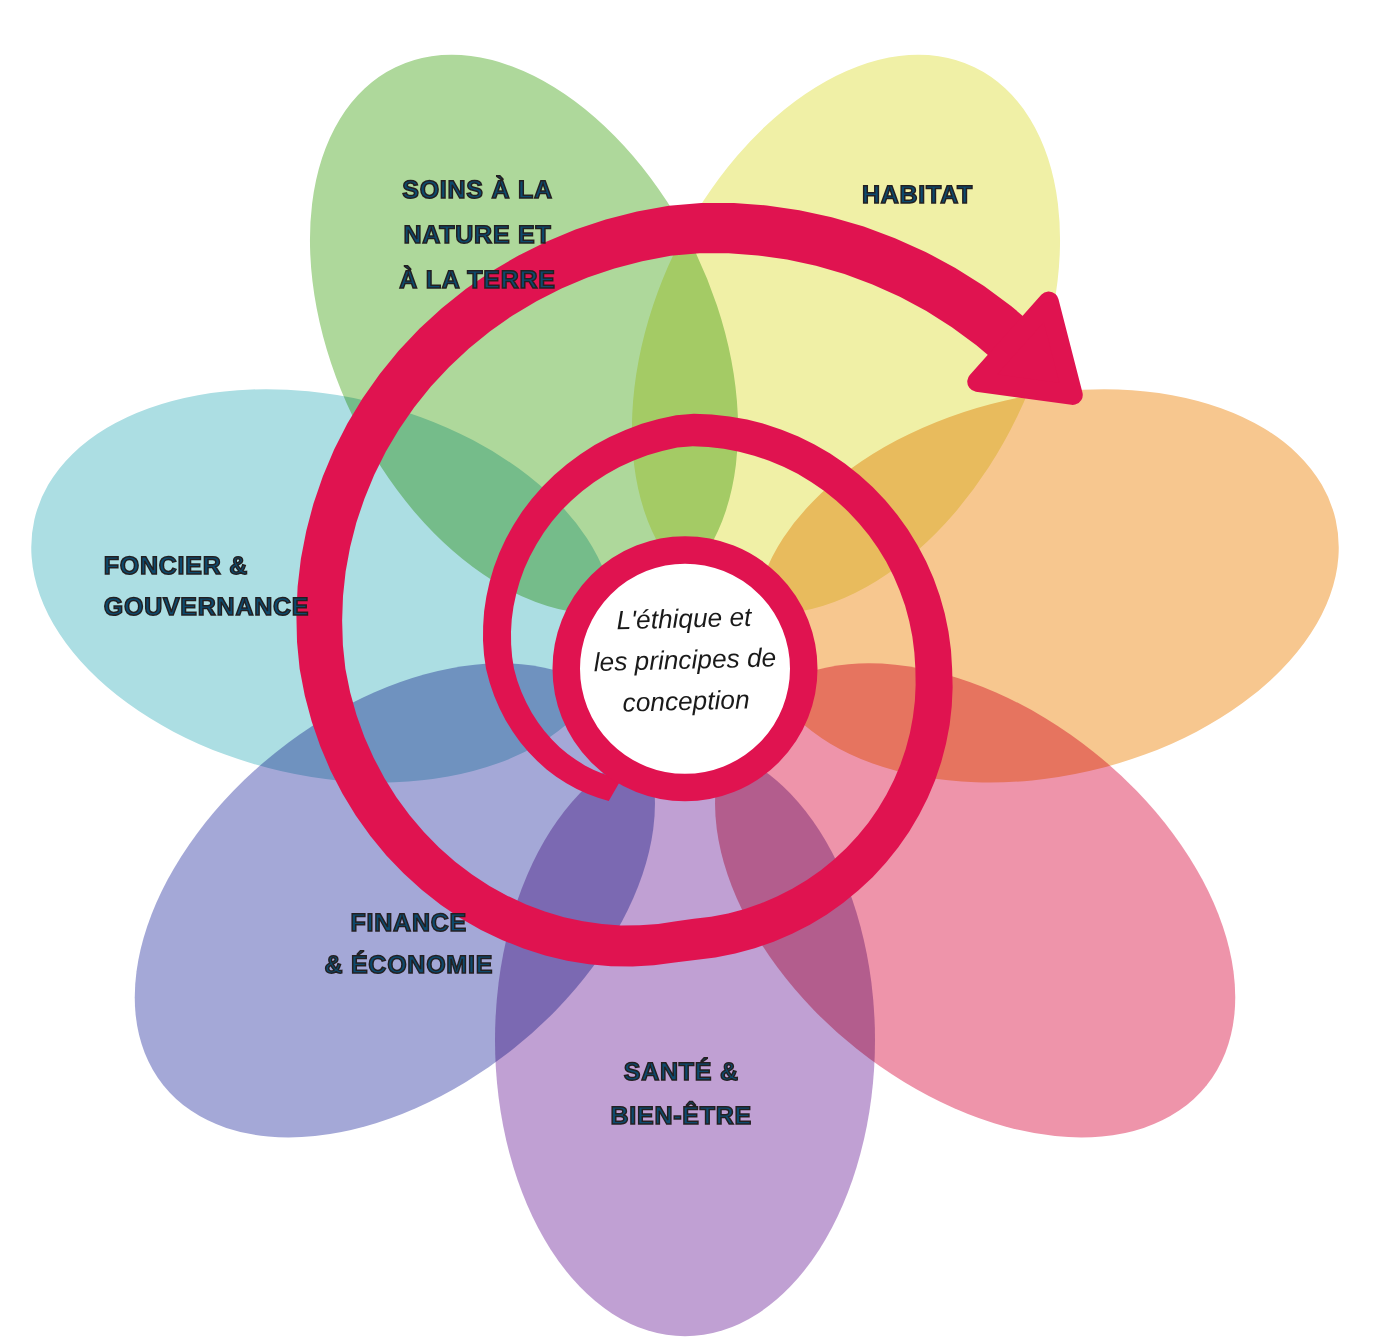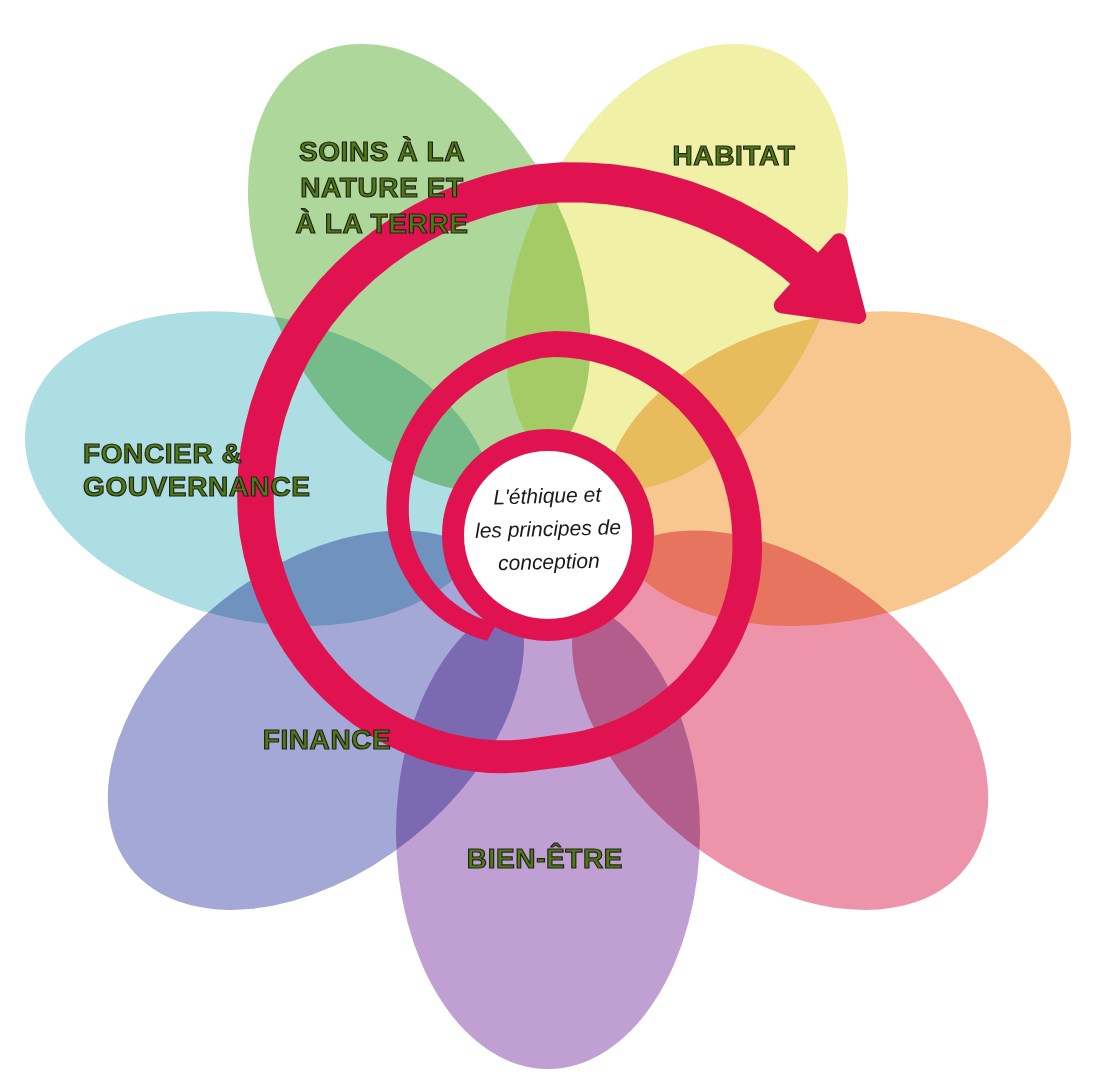--- a/index.html
+++ b/index.html
@@ -3,22 +3,22 @@
 <meta charset="utf-8">
 <style>
   html,body{margin:0;padding:0;background:#ffffff;}
   .stage{
     position:relative;width:1098px;height:1074px;background:#fff;overflow:hidden;
     font-family:"Liberation Sans",sans-serif;
   }
   .stage svg{position:absolute;left:0;top:0;}
   .petal-label{
     position:absolute;
-    font-weight:bold;font-size:28px;letter-spacing:.6px;
-    color:#4d7c0f;-webkit-text-stroke:1.2px #231f20;
+    font-weight:bold;font-size:20px;letter-spacing:.6px;
+    color:#0c4a6e;-webkit-text-stroke:1.2px #231f20;
     text-transform:uppercase;z-index:3;
   }
   .petal-label span{display:block;}
   .center-label{
     position:absolute;left:448px;top:479px;width:200px;
     text-align:center;font-family:"Liberation Sans",sans-serif;
     font-style:italic;font-size:21px;line-height:33px;color:#1a1a1a;
     transform:rotate(-1.5deg);z-index:4;
   }
   .center-label span{display:block;}
@@ -50,25 +50,27 @@
     <span>À LA TERRE</span>
   </div>
 
   <div class="petal-label" style="left:584px;top:138px;width:300px;text-align:center;line-height:36px;">
     <span>HABITAT</span>
   </div>
 
 
 
   <div class="petal-label" style="left:395px;top:841px;width:300px;text-align:center;line-height:35px;">
+    <span>SANTÉ &amp;</span>
     <span>BIEN-ÊTRE</span>
   </div>
 
   <div class="petal-label" style="left:167px;top:723px;width:320px;text-align:center;line-height:33px;">
     <span>FINANCE</span>
+    <span>&amp; ÉCONOMIE</span>
   </div>
 
   <div class="petal-label" style="left:83px;top:393px;width:320px;text-align:left;line-height:33px;margin-top:44px;">
     <span>FONCIER &amp;</span>
     <span>GOUVERNANCE</span>
   </div>
 
   <div class="center-label">
     <span>L'éthique et</span>
     <span>les principes de</span>

